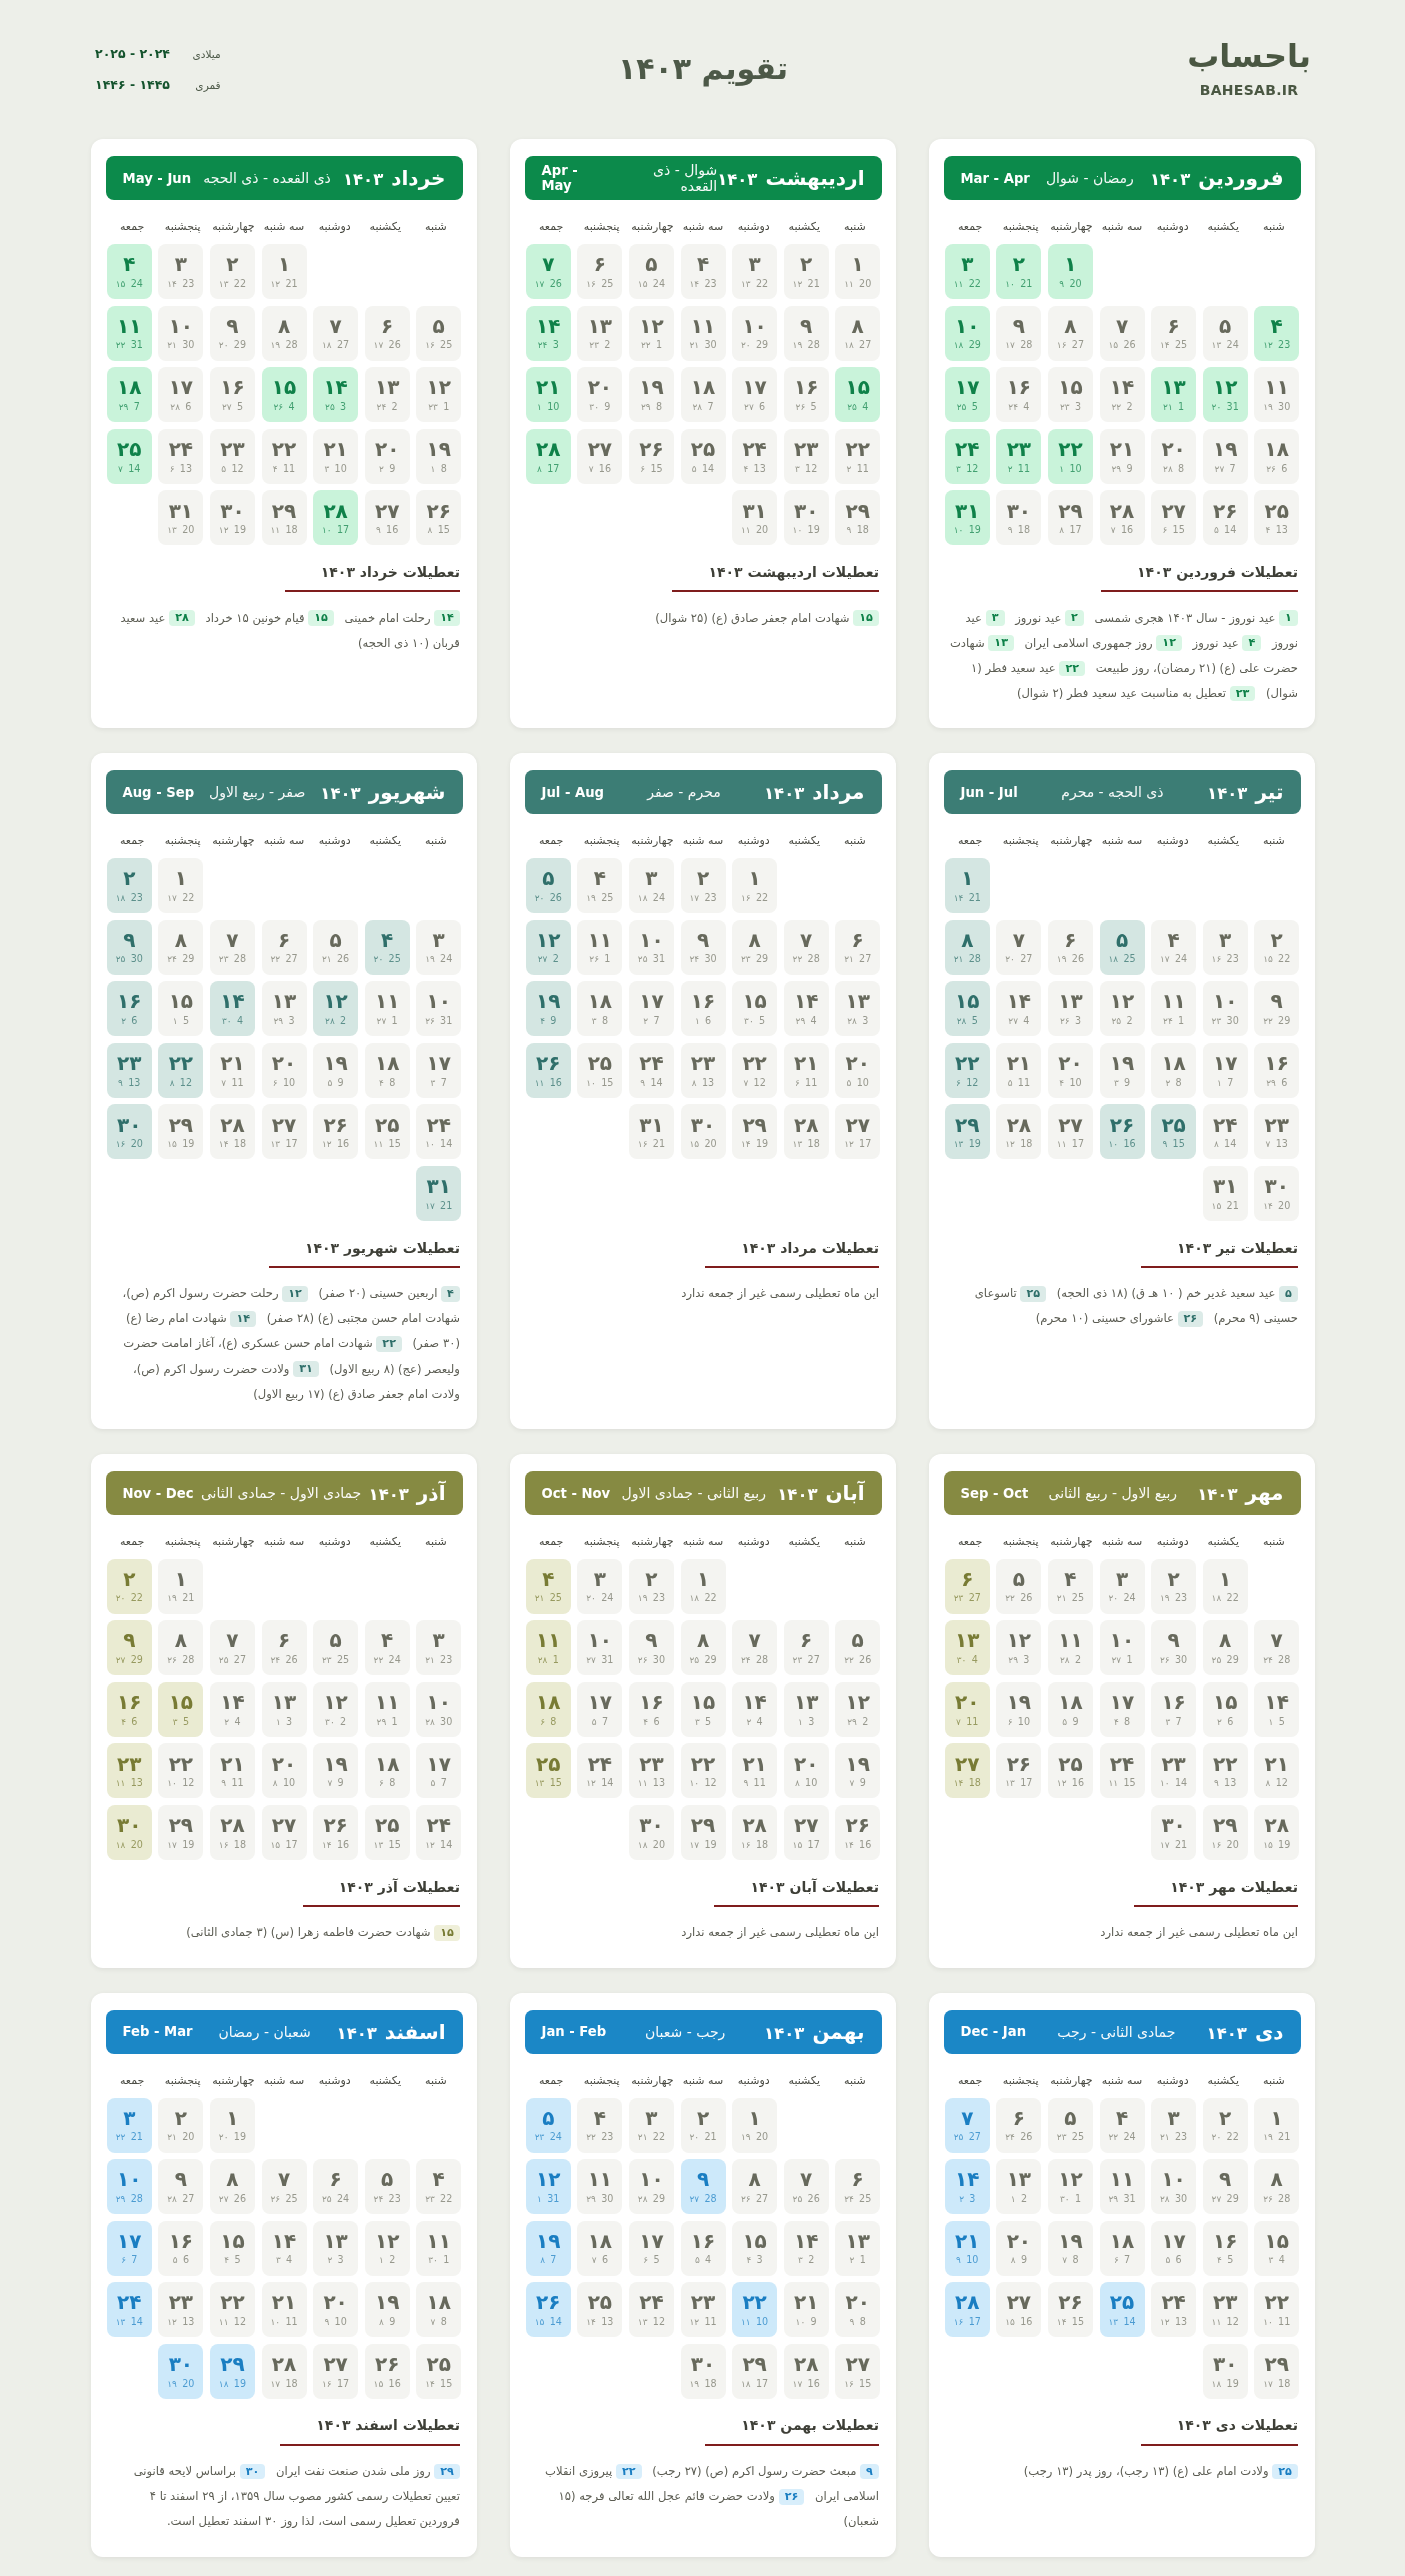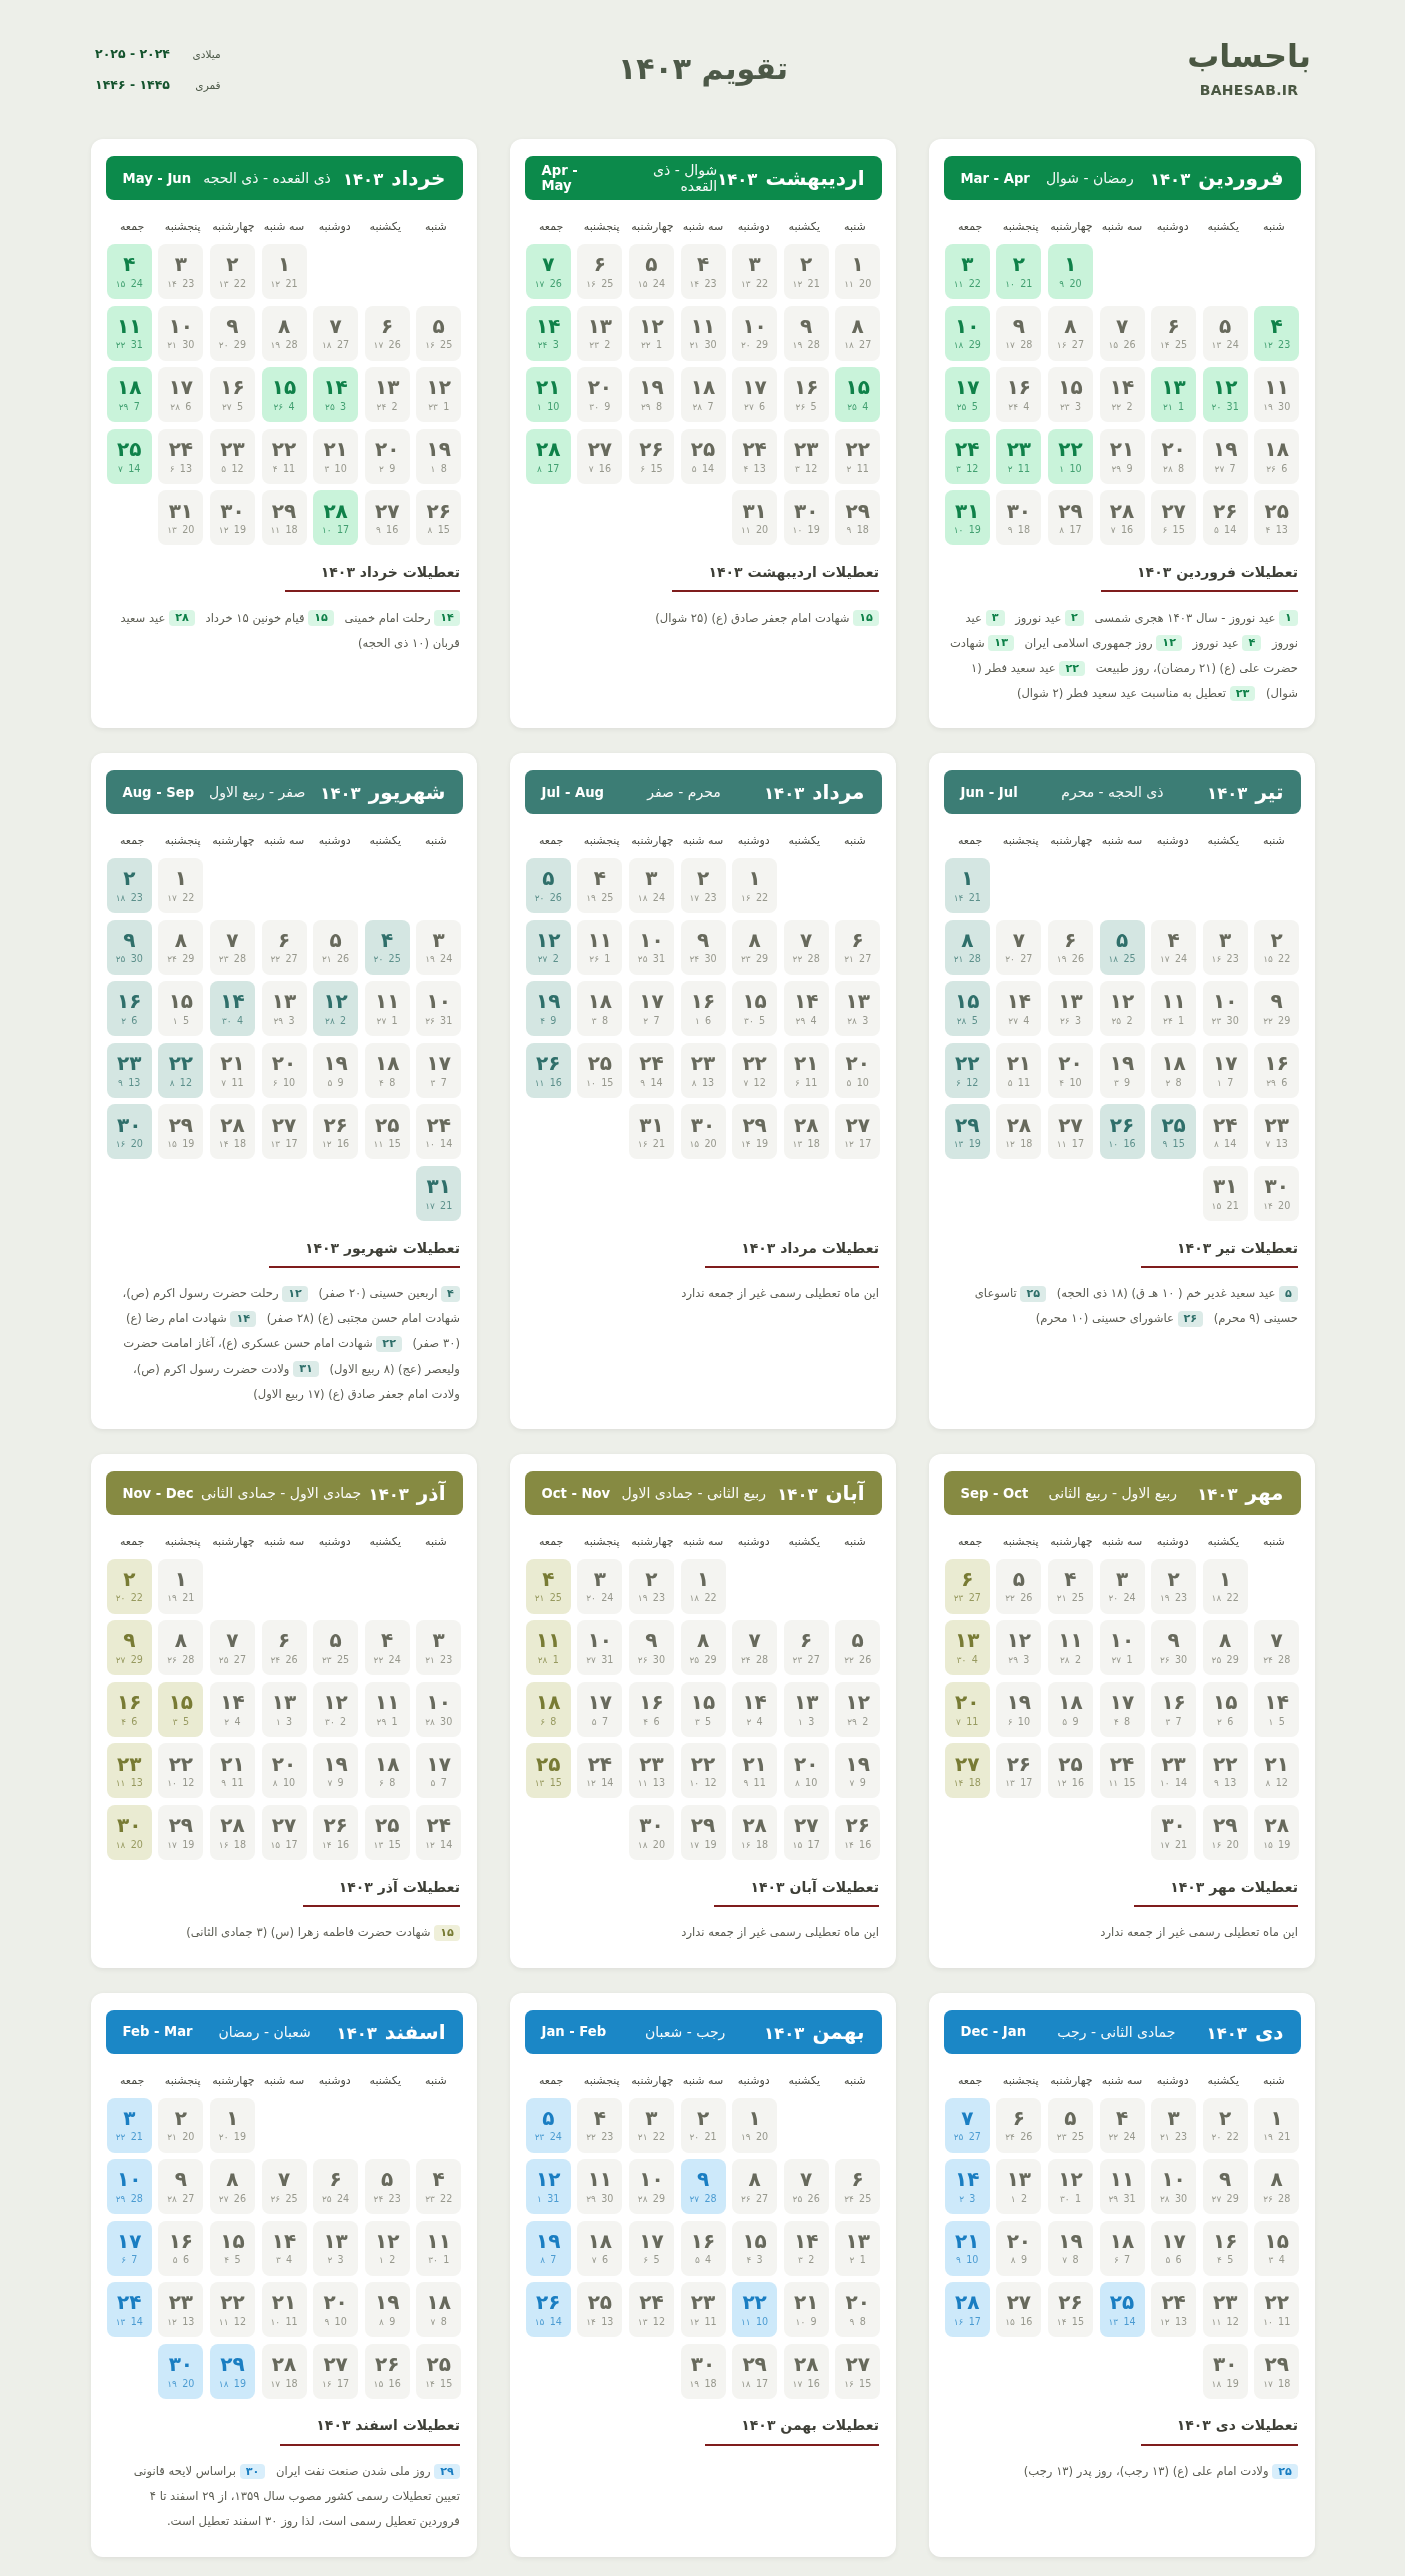--- a/index.html
+++ b/index.html
@@ -2750,20 +2750,21 @@
           <div class="cell">
             <div class="snum">۳۰</div>
             <div class="subs">
               <span class="hnum">۱۹</span>
               <span class="gnum">18</span>
             </div>
           </div>
         </div>
     <div class="mfoot">
       <h3>تعطیلات بهمن ۱۴۰۳</h3>
+      <div class="holist"><span class="hitem"><span class="hbadge">۹</span><span class="htext"> مبعث حضرت رسول اکرم (ص) (۲۷ رجب)</span></span><span class="hitem"><span class="hbadge">۲۲</span><span class="htext"> پیروزی انقلاب اسلامی ایران</span></span><span class="hitem"><span class="hbadge">۲۶</span><span class="htext"> ولادت حضرت قائم عجل الله تعالی فرجه (۱۵ شعبان)</span></span></div>
     </div>
   </article>
       <article class="month" style="--accent: #1b87c6; --hl-bg: #cde9fa; --hl-text: #1a7ec2; --badge-bg: #d8eefb;">
     <div class="mhead">
       <div class="mtitle">
         <span class="mname">اسفند</span>
         <span class="myear">۱۴۰۳</span>
       </div>
       <div class="mhijri">شعبان - رمضان</div>
       <div class="mgreg" dir="ltr">Feb - Mar</div>

